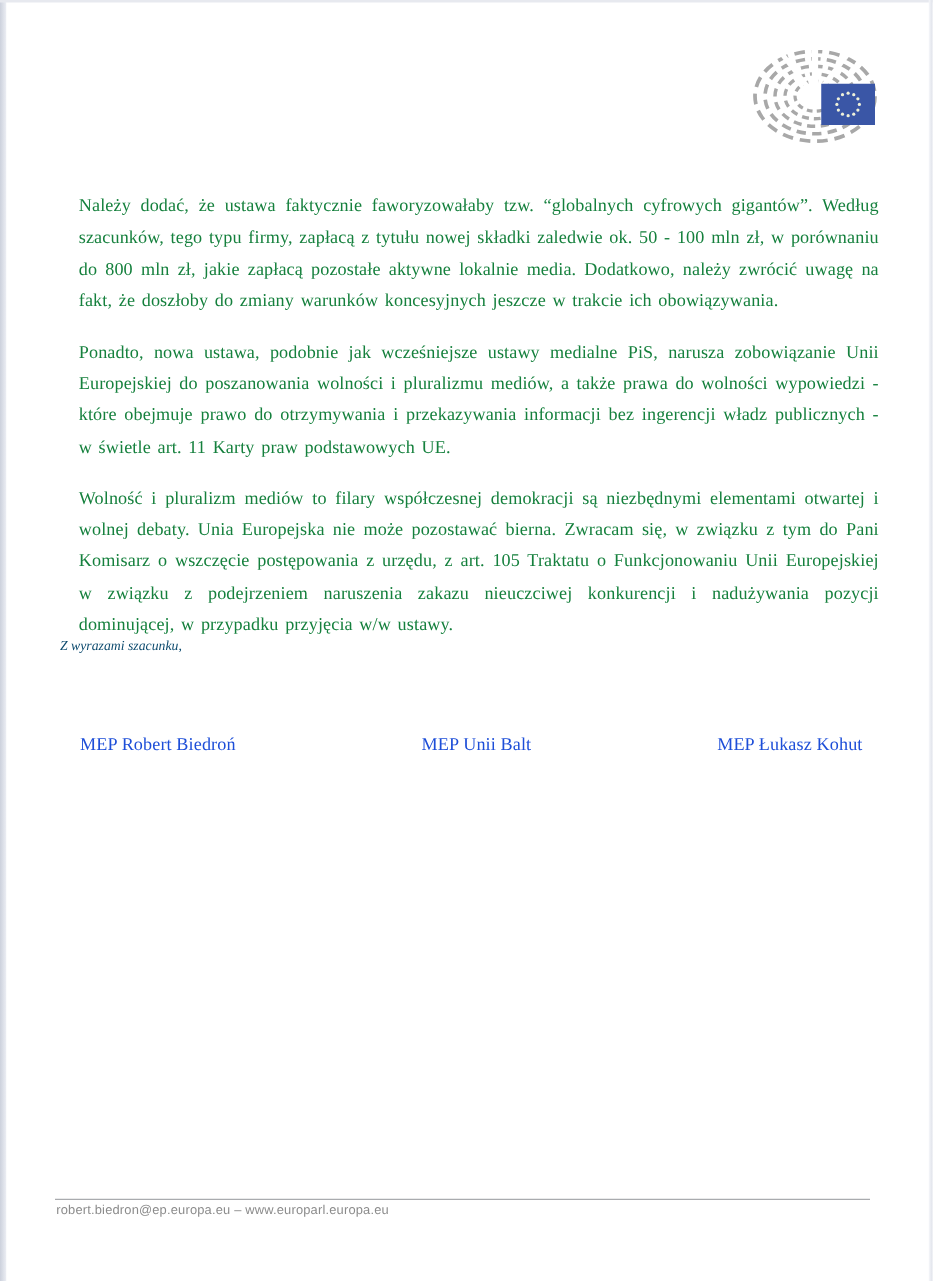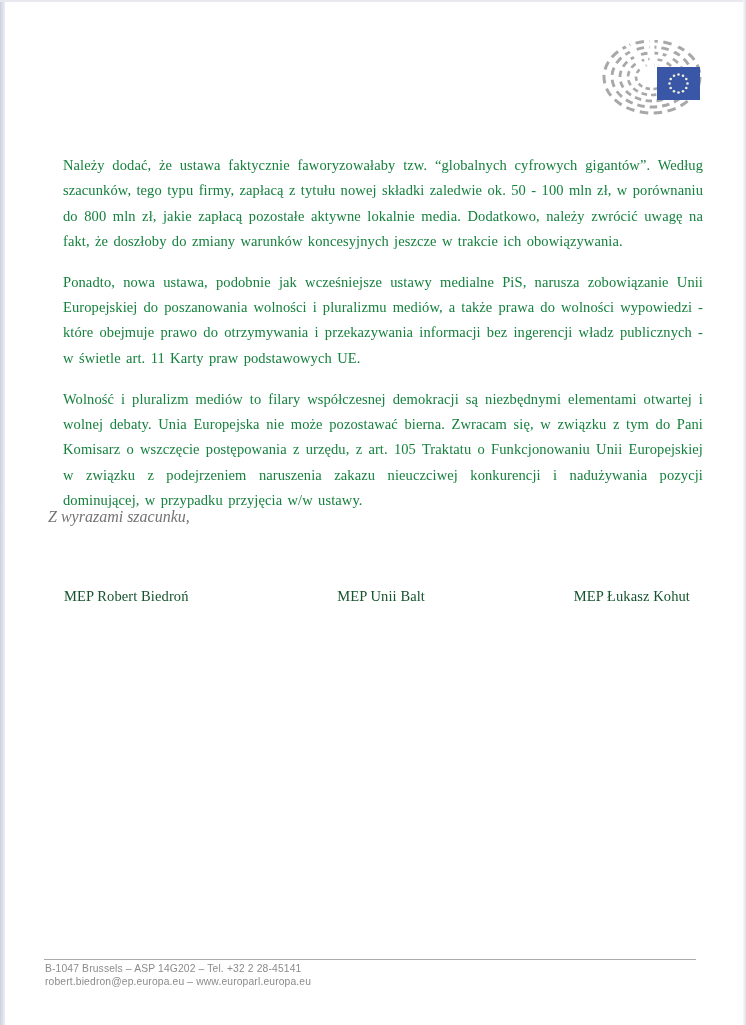--- a/index.html
+++ b/index.html
@@ -40,31 +40,31 @@
     line-height:25.3px;
     text-align:justify;
   }
   .body-text p{
     margin:0 0 15.7px 0;
     word-spacing:1.6px;
     letter-spacing:0.1px;
   }
   .closing{
     position:absolute;left:48px;top:506px;
-    color:#737373;
+    color:#0c4a6e;
     font-style:italic;
-    font-size:16px;
+    font-size:11px;
     line-height:22px;
     margin:0;
   }
   .signatures{
     position:absolute;left:47px;right:44px;top:586px;
     display:flex;justify-content:space-between;
     padding-left:17px;padding-right:12px;
-    color:#14532d;
+    color:#1d4ed8;
     font-size:14.5px;line-height:20px;
     letter-spacing:0.1px;
   }
   
   .footer{
     position:absolute;left:44px;top:959px;width:652px;
     font-family:"Liberation Sans","DejaVu Sans",sans-serif;
   }
   .footer-rule{
     height:0;border-top:1.6px solid #a9abae;
@@ -130,17 +130,16 @@
   <p class="closing">Z wyrazami szacunku,</p>
 
   <div class="signatures">
     <span>MEP Robert Biedroń</span>
     <span>MEP Unii Balt</span>
     <span>MEP Łukasz Kohut</span>
   </div>
 
   <div class="footer">
     <div class="footer-rule"></div>
-    <div class="footer-line">B-1047 Brussels – ASP 14G202 – Tel. +32 2 28-45141</div>
     <div class="footer-line">robert.biedron@ep.europa.eu – www.europarl.europa.eu</div>
   </div>
 
 </div>
 
 </body></html>

